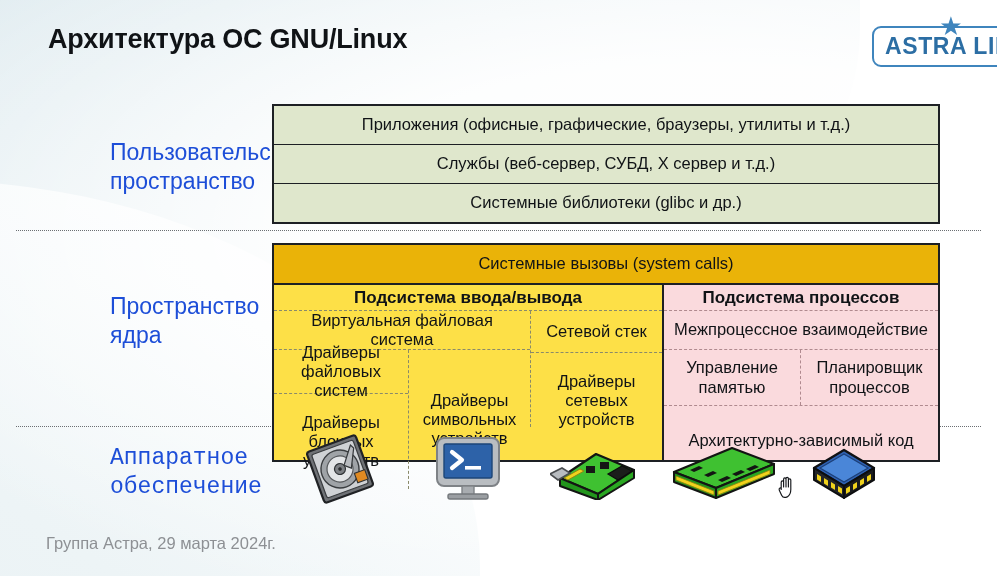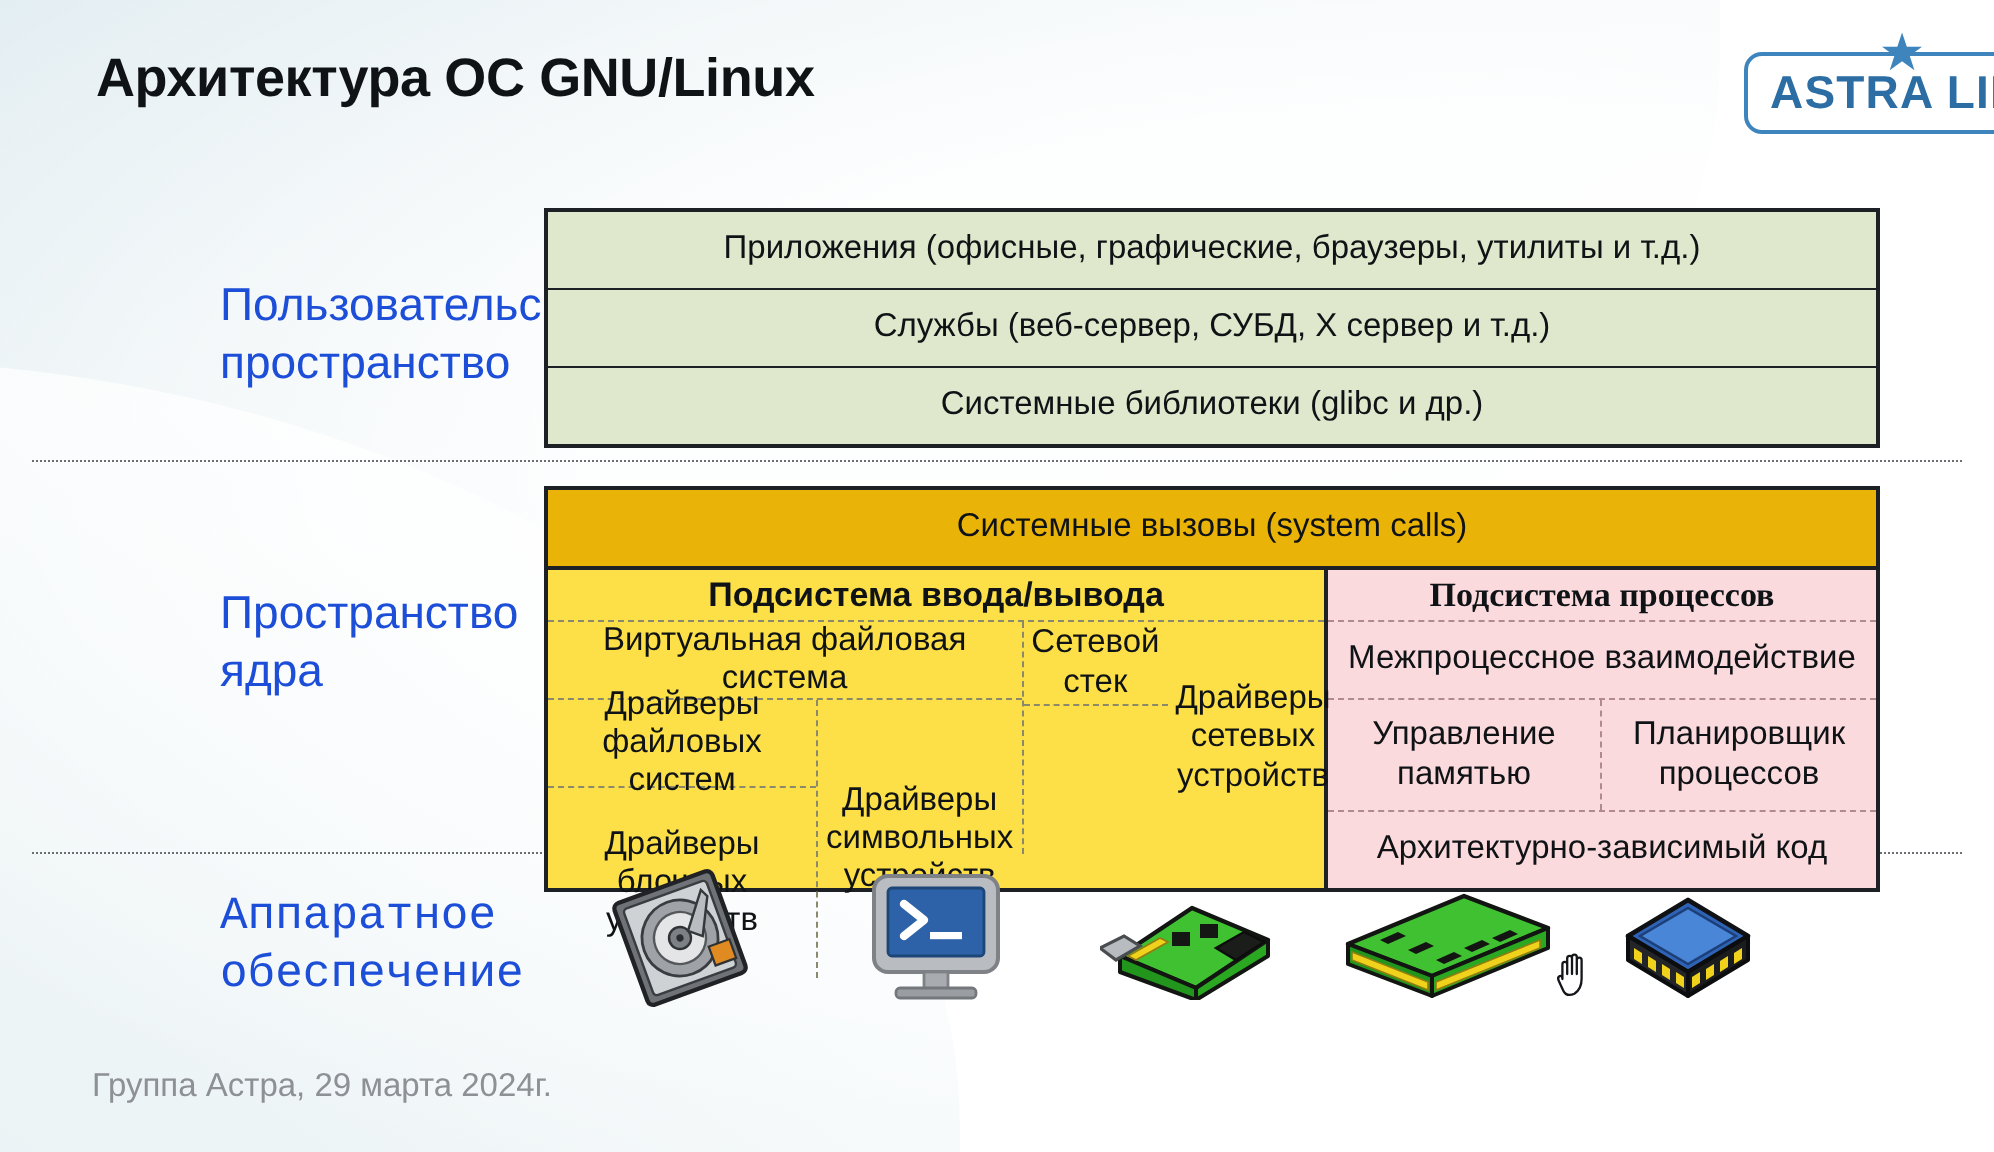--- a/index.html
+++ b/index.html
@@ -182,21 +182,21 @@
     height: 26px;
     display: flex;
     align-items: center;
     justify-content: center;
     font-weight: bold;
     font-size: 17px;
     color: #101316;
     border-bottom: 1.4px dashed #8a8a6a;
     box-sizing: border-box;
   }
-  #proc-side .sub-title { border-bottom-color: #b08a8f; font-family: Liberation Serif, serif; }
+  #proc-side .sub-title { border-bottom-color: #b08a8f; }
 
   
   #io-grid {
     position: relative;
     height: 116px;
     display: flex;
   }
   #io-col-left {
     width: 257px;
     display: flex;
@@ -219,21 +219,21 @@
     flex-direction: column;
     border-right: 1.4px dashed #8a8a6a;
     box-sizing: border-box;
   }
   #io-fsdrv { height: 44px; border-bottom: 1.4px dashed #8a8a6a; box-sizing: border-box; }
   #io-blkdrv { flex: 1; }
   #io-chardrv { flex: 1; }
   #io-col-right {
     flex: 1;
     display: flex;
-    flex-direction: row;
+    flex-direction: column;
   }
   #io-netstack {
     height: 42px;
     border-bottom: 1.4px dashed #8a8a6a;
     box-sizing: border-box;
   }
   #io-netdrv { flex: 1; }
 
   
   #proc-ipc {
@@ -246,21 +246,21 @@
     display: flex;
     border-bottom: 1.4px dashed #b08a8f;
     box-sizing: border-box;
   }
   #proc-mem {
     width: 50%;
     border-right: 1.4px dashed #b08a8f;
     box-sizing: border-box;
   }
   #proc-sched { flex: 1; }
-  #proc-arch { height: 31px; }
+  #proc-arch { height: 31px; margin-top: 16px; }
 
   
   #hw-row {
     position: absolute;
     left: 272px;
     top: 434px;
     width: 668px;
     height: 72px;
   }
   .hw-icon {

